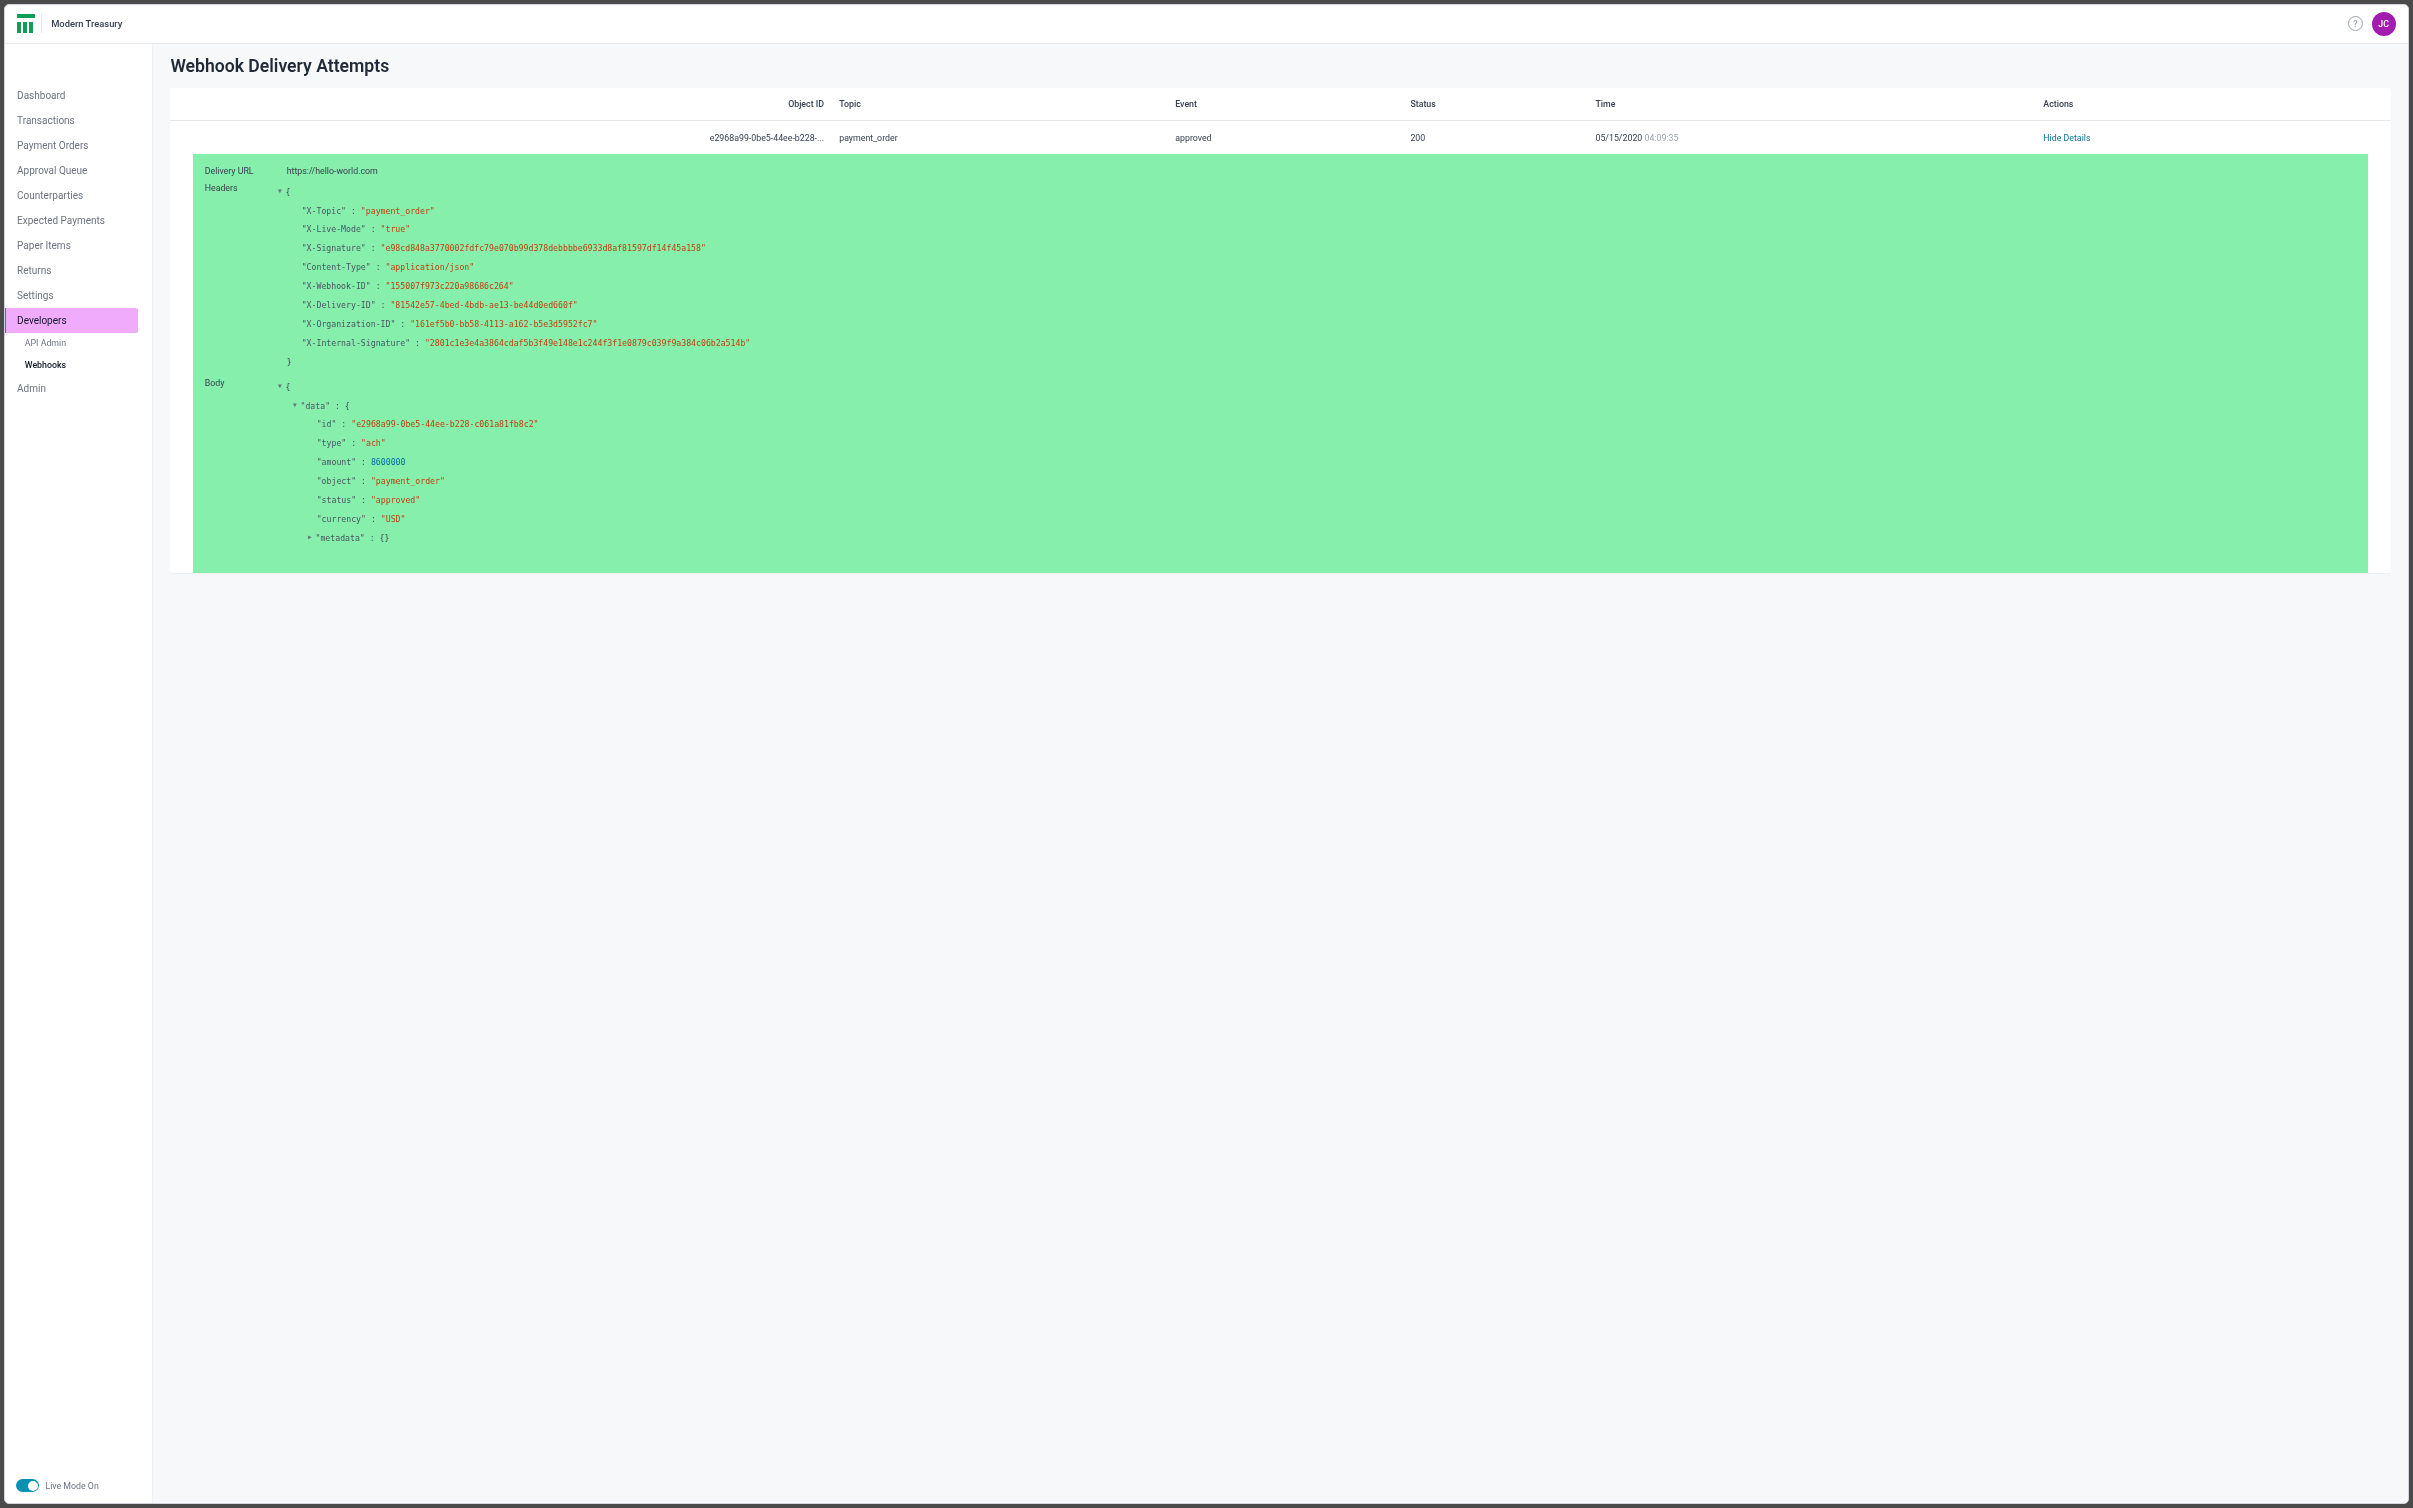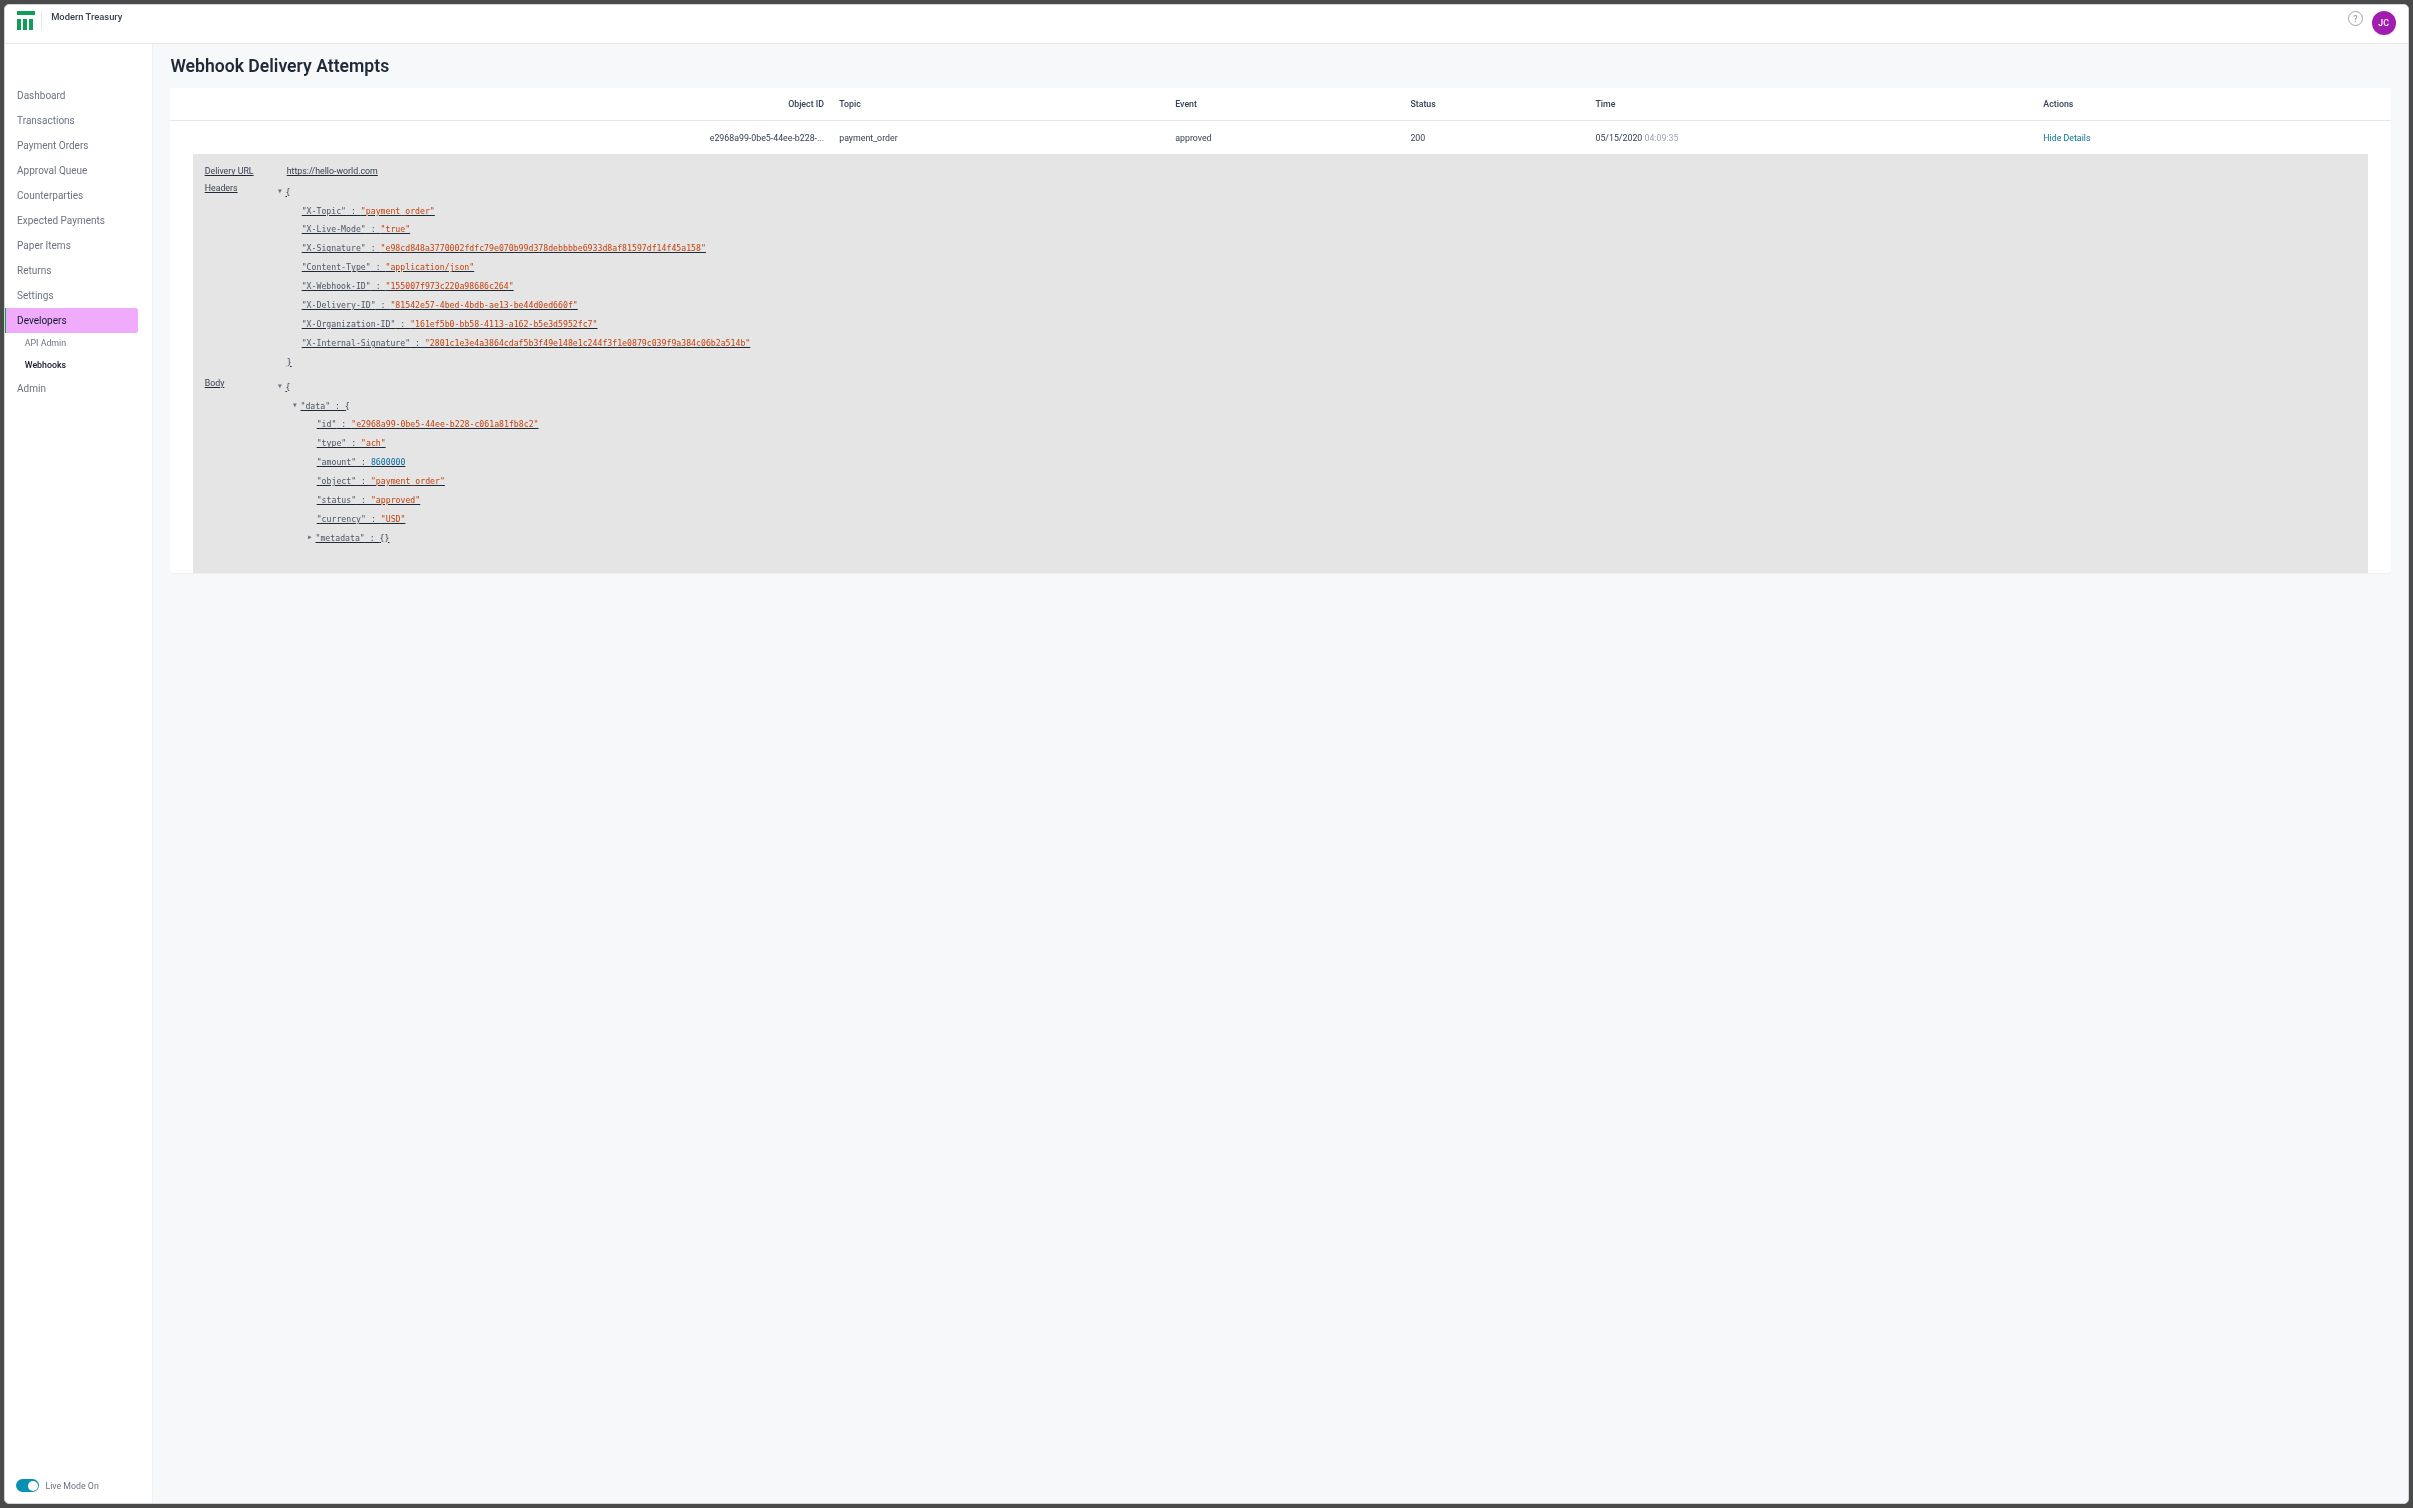--- a/index.html
+++ b/index.html
@@ -16,20 +16,21 @@
       height: 100%;
       border-radius: 5px;
       overflow: hidden;
       display: flex;
       flex-direction: column;
       border: 0.6px solid #d1d5db;
     }
     
     .topbar {
       display: flex;
+      align-items: center;
       padding: 6.3px 12.6px;
       border-bottom: 0.6px solid #e5e7eb;
       gap: 8.8px;
       height: 39px;
       flex-shrink: 0;
     }
     .logo {
       display: flex;
       align-items: flex-end;
       gap: 1.9px;
@@ -174,25 +175,24 @@
     .grid td {
       font-size: 8.8px;
       color: #374151;
       padding: 11.3px 7.6px;
       vertical-align: top;
     }
     .time-part { color: #9ca3af; text-align: right; }
     .link-action { color: #0e7490; cursor: pointer; }
     
     .details {
-      background: #e5e5e5;
+      background: #86efac;
       margin: 0 23px 10px 23px;
       padding: 12.6px 11.3px 19px 11.3px;
       font-size: 8.8px;
-      text-decoration: underline;
     }
     .detail-row {
       display: flex;
       margin-bottom: 6.3px;
       align-items: flex-start;
     }
     .detail-label {
       width: 82px;
       color: #374151;
       flex-shrink: 0;

